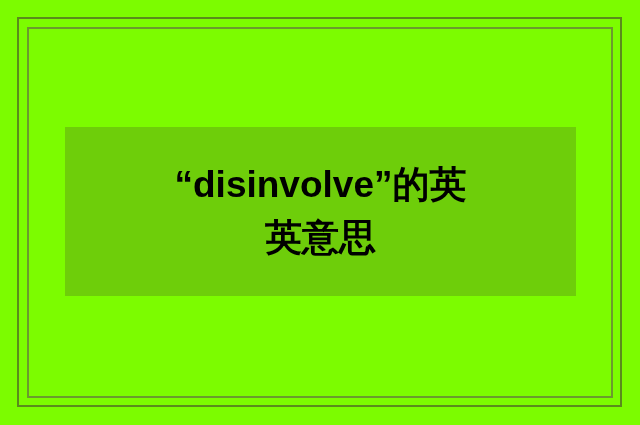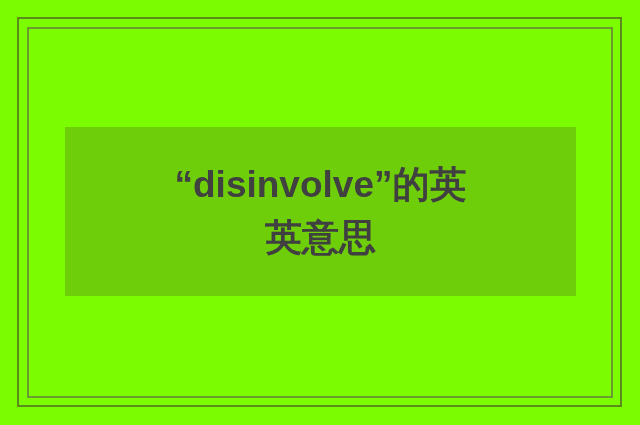--- a/index.html
+++ b/index.html
@@ -55,21 +55,21 @@
     background: #6ece0a;
     display: flex;
     align-items: center;
     justify-content: center;
     box-sizing: border-box;
   }
 
   .title-text {
     width: 300px;
     margin: 0;
-    color: #404040;
+    color: #000000;
     font-family: "Liberation Sans", "DejaVu Sans", sans-serif;
     font-size: 37px;
     font-weight: bold;
     line-height: 1.42;
     text-align: center;
     letter-spacing: 0px;
     word-break: break-all;
     white-space: normal;
   }
 </style>

